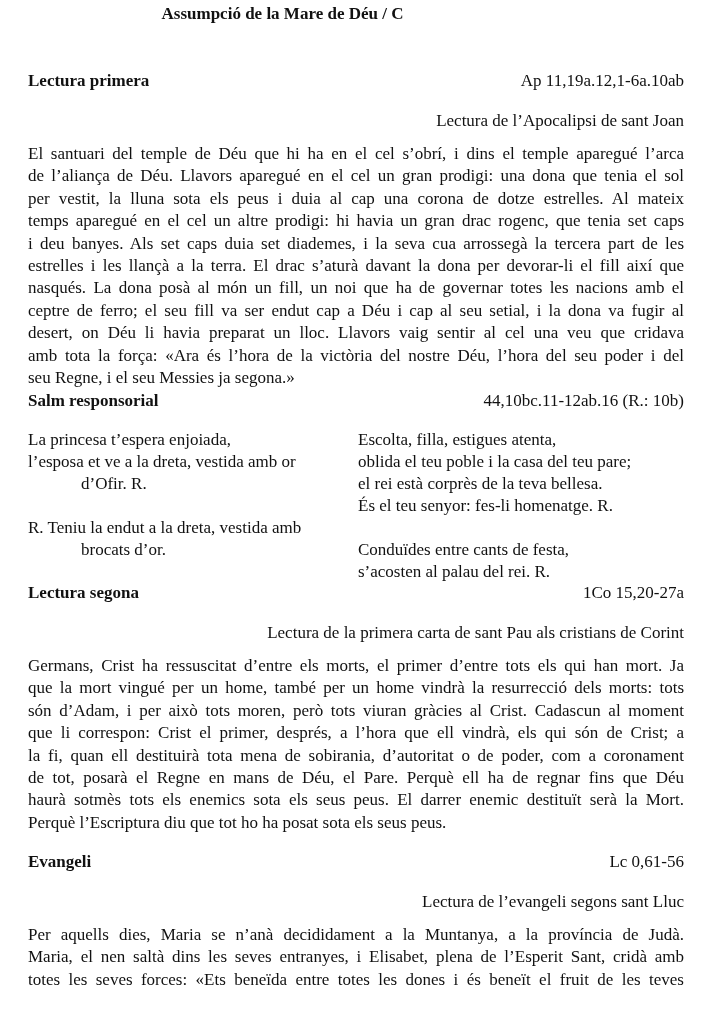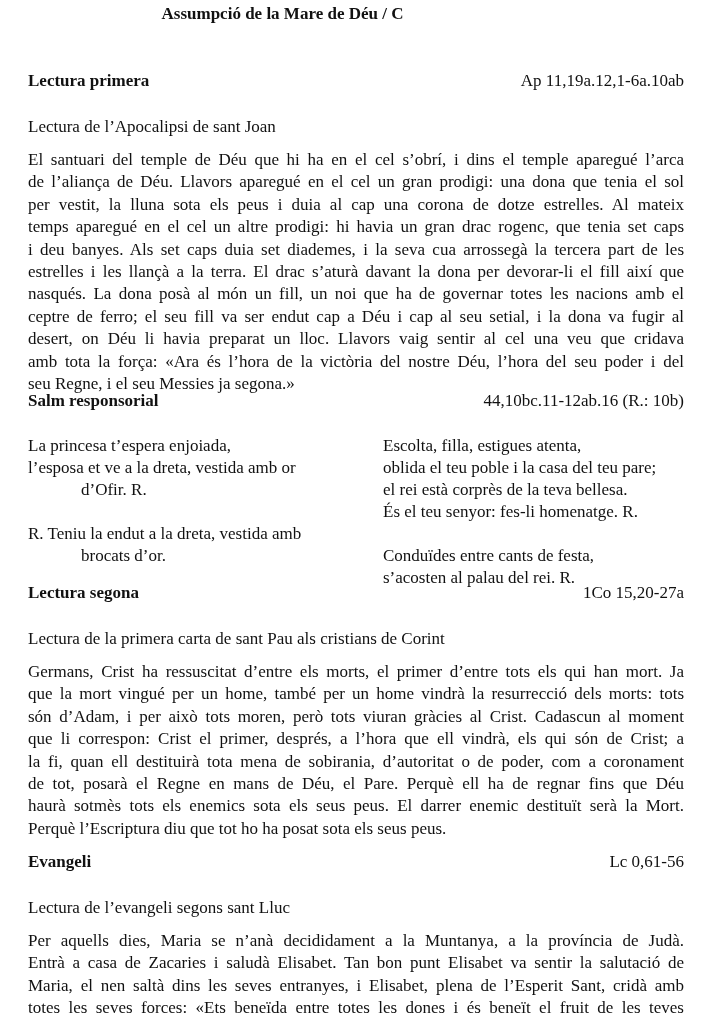--- a/index.html
+++ b/index.html
@@ -12,29 +12,29 @@
       position: absolute; left: 0; width: 565px; top: 3px;
       text-align: center; font-weight: bold; font-size: 17px; line-height: 22px;
     }
     .section { position: absolute; left: 28px; width: 656px; }
     .head-row {
       display: flex; justify-content: space-between; align-items: baseline;
       font-size: 17px; line-height: 22px;
     }
     .head-title { font-weight: bold; }
     .head-ref { font-weight: normal; }
-    .subtitle { font-size: 17px; line-height: 22px; margin-top: 24px; }
+    .subtitle { font-size: 17px; line-height: 22px; margin-top: 18px; text-align: right; }
     .body { margin-top: 11px; font-size: 17px; line-height: 22.4px; }
     .line {
       display: block; text-align: justify; text-align-last: justify;
       white-space: nowrap; overflow: visible; height: 22.4px;
     }
     .line.last { text-align-last: left; }
     .psalm {
-      display: flex; justify-content: space-between; margin-top: 23px;
+      display: flex; margin-top: 17px;
       font-size: 17px; line-height: 22px;
     }
     .psalm-col { width: 330px; }
     .psalm-col.right { width: 301px; }
     .stanza { margin-bottom: 22px; }
     .verse { display: block; white-space: nowrap; }
     .verse.indent { padding-left: 53px; }
   </style>
 </head>
 <body>
@@ -113,17 +113,16 @@
 </section>
 
 <section class="section" style="top:851px;">
   <div class="head-row">
     <span class="head-title">Evangeli</span>
     <span class="head-ref">Lc 0,61-56</span>
   </div>
   <div class="subtitle">Lectura de l’evangeli segons sant Lluc</div>
   <div class="body">
     <span class="line">Per aquells dies, Maria se n’anà decididament a la Muntanya, a la província de Judà.</span>
-    <span class="line">Entrà a casa de Zacaries i saludà Elisabet. Tan bon punt Elisabet va sentir la salutació de</span>
     <span class="line">Maria, el nen saltà dins les seves entranyes, i Elisabet, plena de l’Esperit Sant, cridà amb</span>
     <span class="line">totes les seves forces: «Ets beneïda entre totes les dones i és beneït el fruit de les teves</span>
   </div>
 </section>
 
 </body></html>

